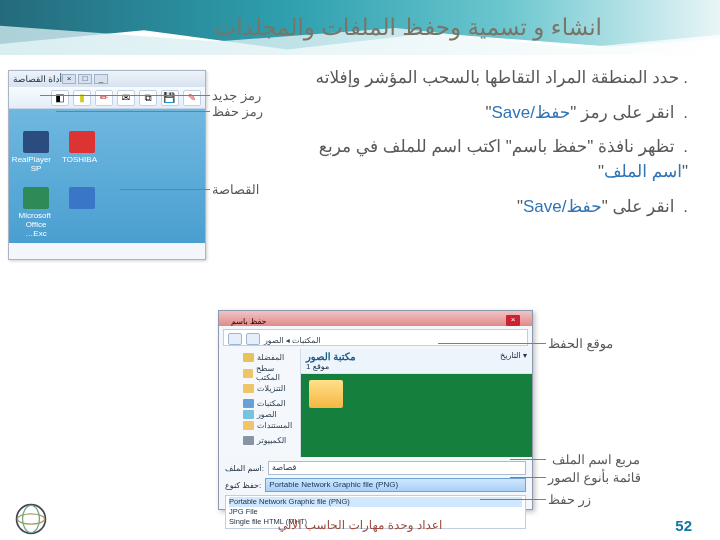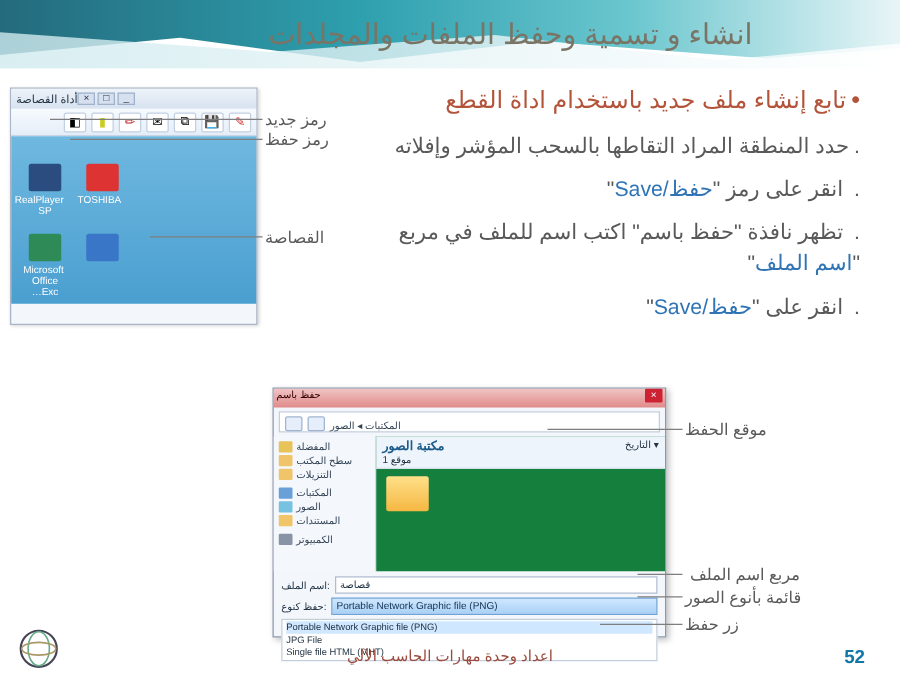--- a/index.html
+++ b/index.html
@@ -36,27 +36,27 @@
 .snip .canvas { position:relative; height:134px; background:linear-gradient(#6fb8e0,#4a9fd0); }
 .dicon { position:absolute; width:30px; height:34px; font-size:8px; color:#fff; text-align:center; }
 .dicon .box { width:26px; height:22px; margin:0 auto 2px; border-radius:2px; }
 
 
 .lbl { position:absolute; font-size:13px; color:#595959; direction:rtl; }
 .lead { position:absolute; height:1px; background:#7e7e7e; }
 
 
 .dlg { position:absolute; left:218px; top:310px; width:315px; height:200px; border:1px solid #8d99ab; background:#f3f6fb; box-shadow:2px 2px 5px rgba(0,0,0,.25); direction:ltr; }
-.dlg .titlebar { height:15px; background:linear-gradient(#f0c4c4,#e08a8a); display:flex; align-items:flex-start; font-size:8px; color:#300; padding:0 2px; justify-content:space-between; }
+.dlg .titlebar { height:15px; background:linear-gradient(#f0c4c4,#e08a8a); display:flex; align-items:flex-end; font-size:8px; color:#300; padding:0 12px; justify-content:space-between; }
 .dlg .titlebar .x { width:14px; height:11px; background:#c23; color:#fff; text-align:center; line-height:10px; border-radius:1px; }
 .dlg .crumb { height:17px; background:#fff; border:1px solid #c3cedd; margin:3px 4px; display:flex; align-items:flex-end; font-size:8px; color:#345; padding:0 4px; gap:4px; }
 .dlg .crumb .nav { width:14px; height:12px; border:1px solid #9fb4d0; background:#e7eefb; border-radius:2px; }
 .dlg .body { display:flex; height:108px; }
 .dlg .side { width:82px; background:#f4f7fc; border-right:1px solid #d3dbe7; font-size:8px; color:#345; padding:3px 4px; }
-.dlg .side div { display:flex; align-items:center; gap:3px; padding:1px 0; }
+.dlg .side div { display:flex; align-items:center; gap:3px; padding:1px 0;margin-left:20px; }
 .dlg .side .ic { width:11px; height:9px; background:#f0c469; border-radius:1px; }
 .dlg .main { flex:1; background:#15803d; font-size:8px; color:#234; }
 .dlg .main .hdr { background:#eef4fb; padding:2px 5px; border-bottom:1px solid #dbe3ef; display:flex; justify-content:space-between; }
 .dlg .main .hdr b { color:#1a5b8a; font-size:10px; }
 .dlg .main .fol { width:34px; height:28px; margin:6px 8px; background:linear-gradient(#ffe08a,#f5b742); border-radius:2px; }
 .dlg .ftr { padding:4px 6px; font-size:8px; color:#234; }
 .dlg .row { display:flex; gap:4px; align-items:center; margin-bottom:3px; justify-content:flex-end; }
 .dlg .field { flex:1; height:14px; background:#fff; border:1px solid #aebccf; padding:0 3px; line-height:12px; }
 .dlg .combo { flex:1; height:14px; background:linear-gradient(#cfe7ff,#a9d0f5); border:1px solid #6fa3d6; padding:0 3px; line-height:12px; color:#113355; }
 
@@ -67,21 +67,20 @@
 </style>
 </head>
 <body>
 
 <div class="wave"></div>
 <div class="wave-light"></div>
 
 <div class="slide-title">انشاء و تسمية وحفظ الملفات والمجلدات</div>
 
 <ul class="txt">
-  <li class="main-bullet">تابع إنشاء ملف جديد باستخدام اداة القطع</li>
   <li class="sub">حدد المنطقة المراد التقاطها بالسحب المؤشر وإفلاته</li>
   <li class="sub">
     <span>انقر على رمز "</span><span class="kw-save">حفظ/Save</span><span>"</span>
   </li>
   <li class="sub">
     <span>تظهر نافذة "حفظ باسم" اكتب اسم للملف في مربع "</span><span class="kw-name">اسم الملف</span><span>"</span>
   </li>
   <li class="sub">
     <span>انقر على "</span><span class="kw-save">حفظ/Save</span><span>"</span>
   </li>

